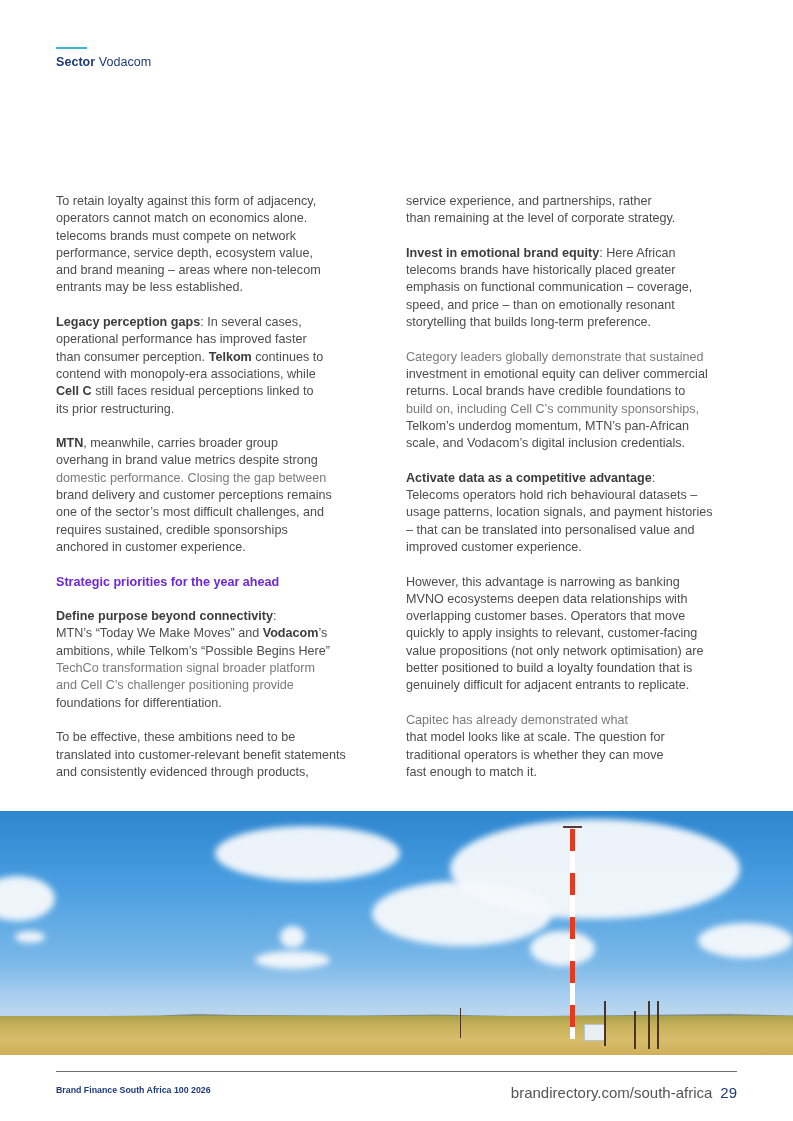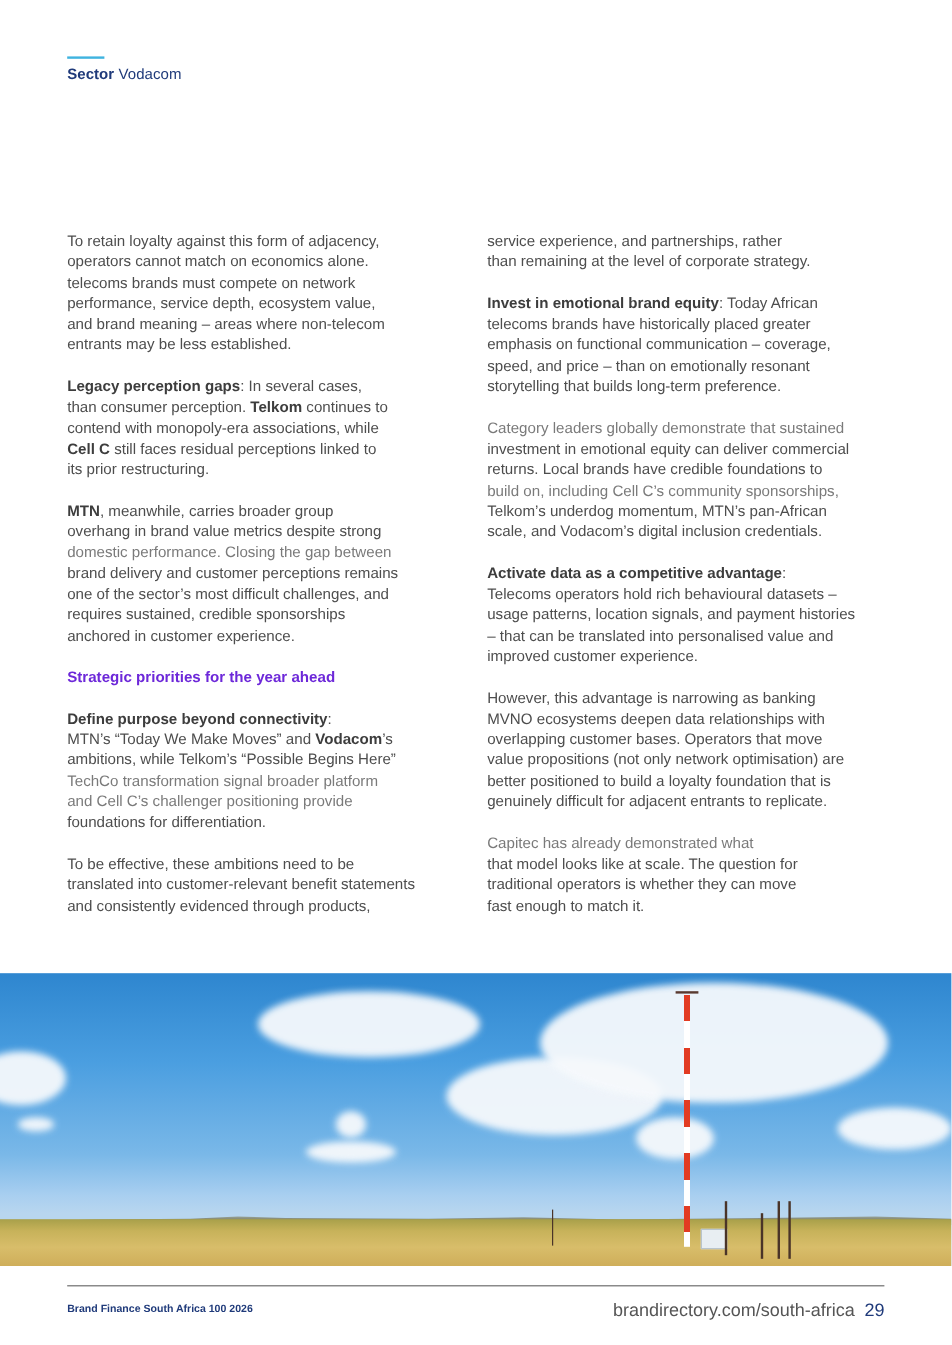--- a/index.html
+++ b/index.html
@@ -89,20 +89,21 @@
   <p>
     <span class="line">To retain loyalty against this form of adjacency,</span>
     <span class="line">operators cannot match on economics alone.</span>
     <span class="line">telecoms brands must compete on network</span>
     <span class="line">performance, service depth, ecosystem value,</span>
     <span class="line">and brand meaning – areas where non-telecom</span>
     <span class="line">entrants may be less established.</span>
   </p>
   <p>
     <span class="line"><b>Legacy perception gaps</b><span>: In several cases,</span></span>
+    <span class="line">operational performance has improved faster</span>
     <span class="line"><span>than consumer perception. </span><b>Telkom</b><span> continues to</span></span>
     <span class="line">contend with monopoly-era associations, while</span>
     <span class="line"><b>Cell C</b><span> still faces residual perceptions linked to</span></span>
     <span class="line">its prior restructuring.</span>
   </p>
   <p>
     <span class="line"><b>MTN</b><span>, meanwhile, carries broader group</span></span>
     <span class="line">overhang in brand value metrics despite strong</span>
     <span class="line lighter">domestic performance. Closing the gap between</span>
     <span class="line">brand delivery and customer perceptions remains</span>
@@ -125,21 +126,21 @@
     <span class="line">and consistently evidenced through products,</span>
   </p>
 </div>
 
 <div class="col right">
   <p>
     <span class="line">service experience, and partnerships, rather</span>
     <span class="line">than remaining at the level of corporate strategy.</span>
   </p>
   <p>
-    <span class="line"><b>Invest in emotional brand equity</b><span>: Today African</span></span>
+    <span class="line"><b>Invest in emotional brand equity</b><span>: Here African</span></span>
     <span class="line">telecoms brands have historically placed greater</span>
     <span class="line">emphasis on functional communication – coverage,</span>
     <span class="line">speed, and price – than on emotionally resonant</span>
     <span class="line">storytelling that builds long-term preference.</span>
   </p>
   <p>
     <span class="line lighter">Category leaders globally demonstrate that sustained</span>
     <span class="line">investment in emotional equity can deliver commercial</span>
     <span class="line">returns. Local brands have credible foundations to</span>
     <span class="line lighter">build on, including Cell C’s community sponsorships,</span>
@@ -150,20 +151,21 @@
     <span class="line"><b>Activate data as a competitive advantage</b><span>:</span></span>
     <span class="line">Telecoms operators hold rich behavioural datasets –</span>
     <span class="line">usage patterns, location signals, and payment histories</span>
     <span class="line">– that can be translated into personalised value and</span>
     <span class="line">improved customer experience.</span>
   </p>
   <p>
     <span class="line">However, this advantage is narrowing as banking</span>
     <span class="line">MVNO ecosystems deepen data relationships with</span>
     <span class="line">overlapping customer bases. Operators that move</span>
+    <span class="line">quickly to apply insights to relevant, customer-facing</span>
     <span class="line">value propositions (not only network optimisation) are</span>
     <span class="line">better positioned to build a loyalty foundation that is</span>
     <span class="line">genuinely difficult for adjacent entrants to replicate.</span>
   </p>
   <p>
     <span class="line lighter">Capitec has already demonstrated what</span>
     <span class="line">that model looks like at scale. The question for</span>
     <span class="line">traditional operators is whether they can move</span>
     <span class="line">fast enough to match it.</span>
   </p>

